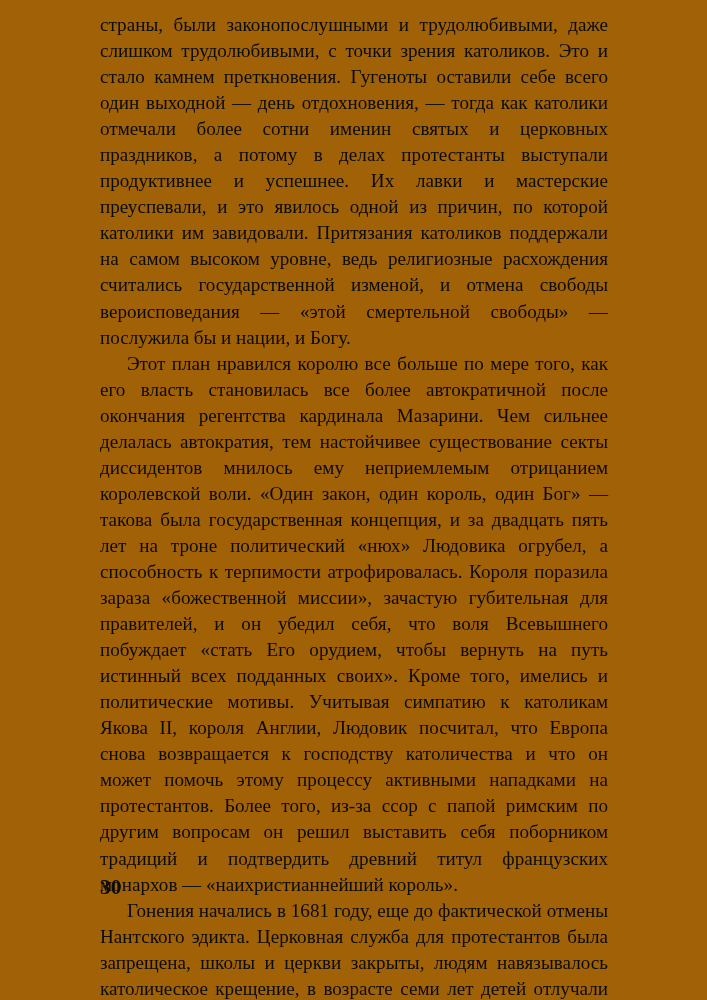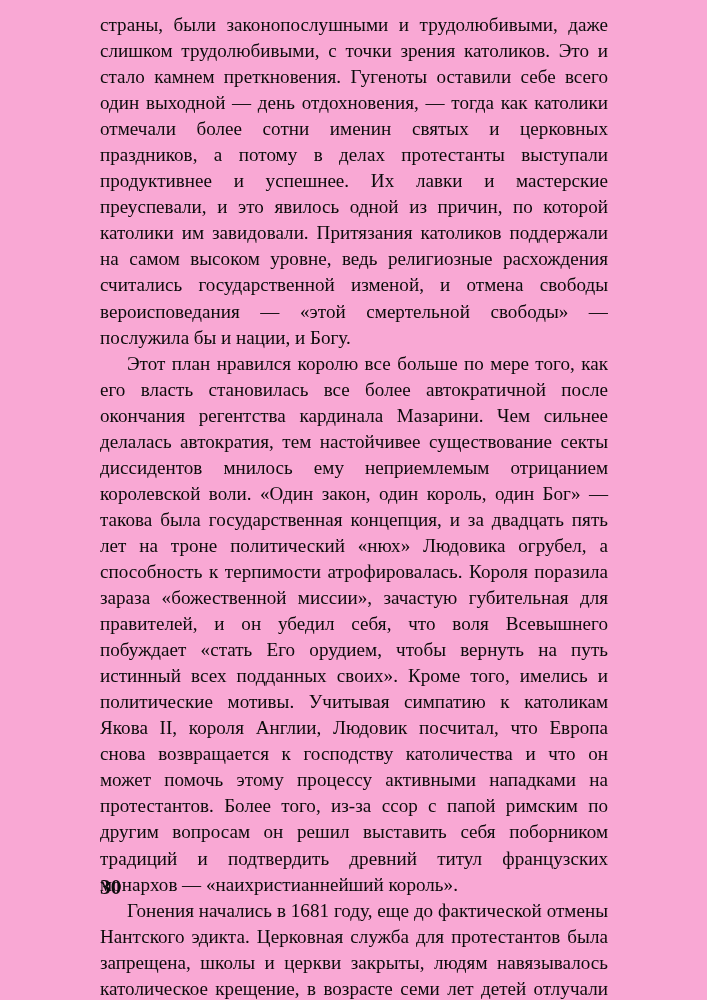--- a/index.html
+++ b/index.html
@@ -5,21 +5,21 @@
 <style>
   html, body {
     margin: 0;
     padding: 0;
     background: #ffffff;
   }
   .page {
     position: relative;
     width: 707px;
     height: 1000px;
-    background: #f9a8d4;
+    background: #a16207;
     overflow: hidden;
     box-sizing: border-box;
   }
   .text-block {
     position: absolute;
     left: 100px;
     top: 12px;
     width: 508px;
   }
   .paragraph {

